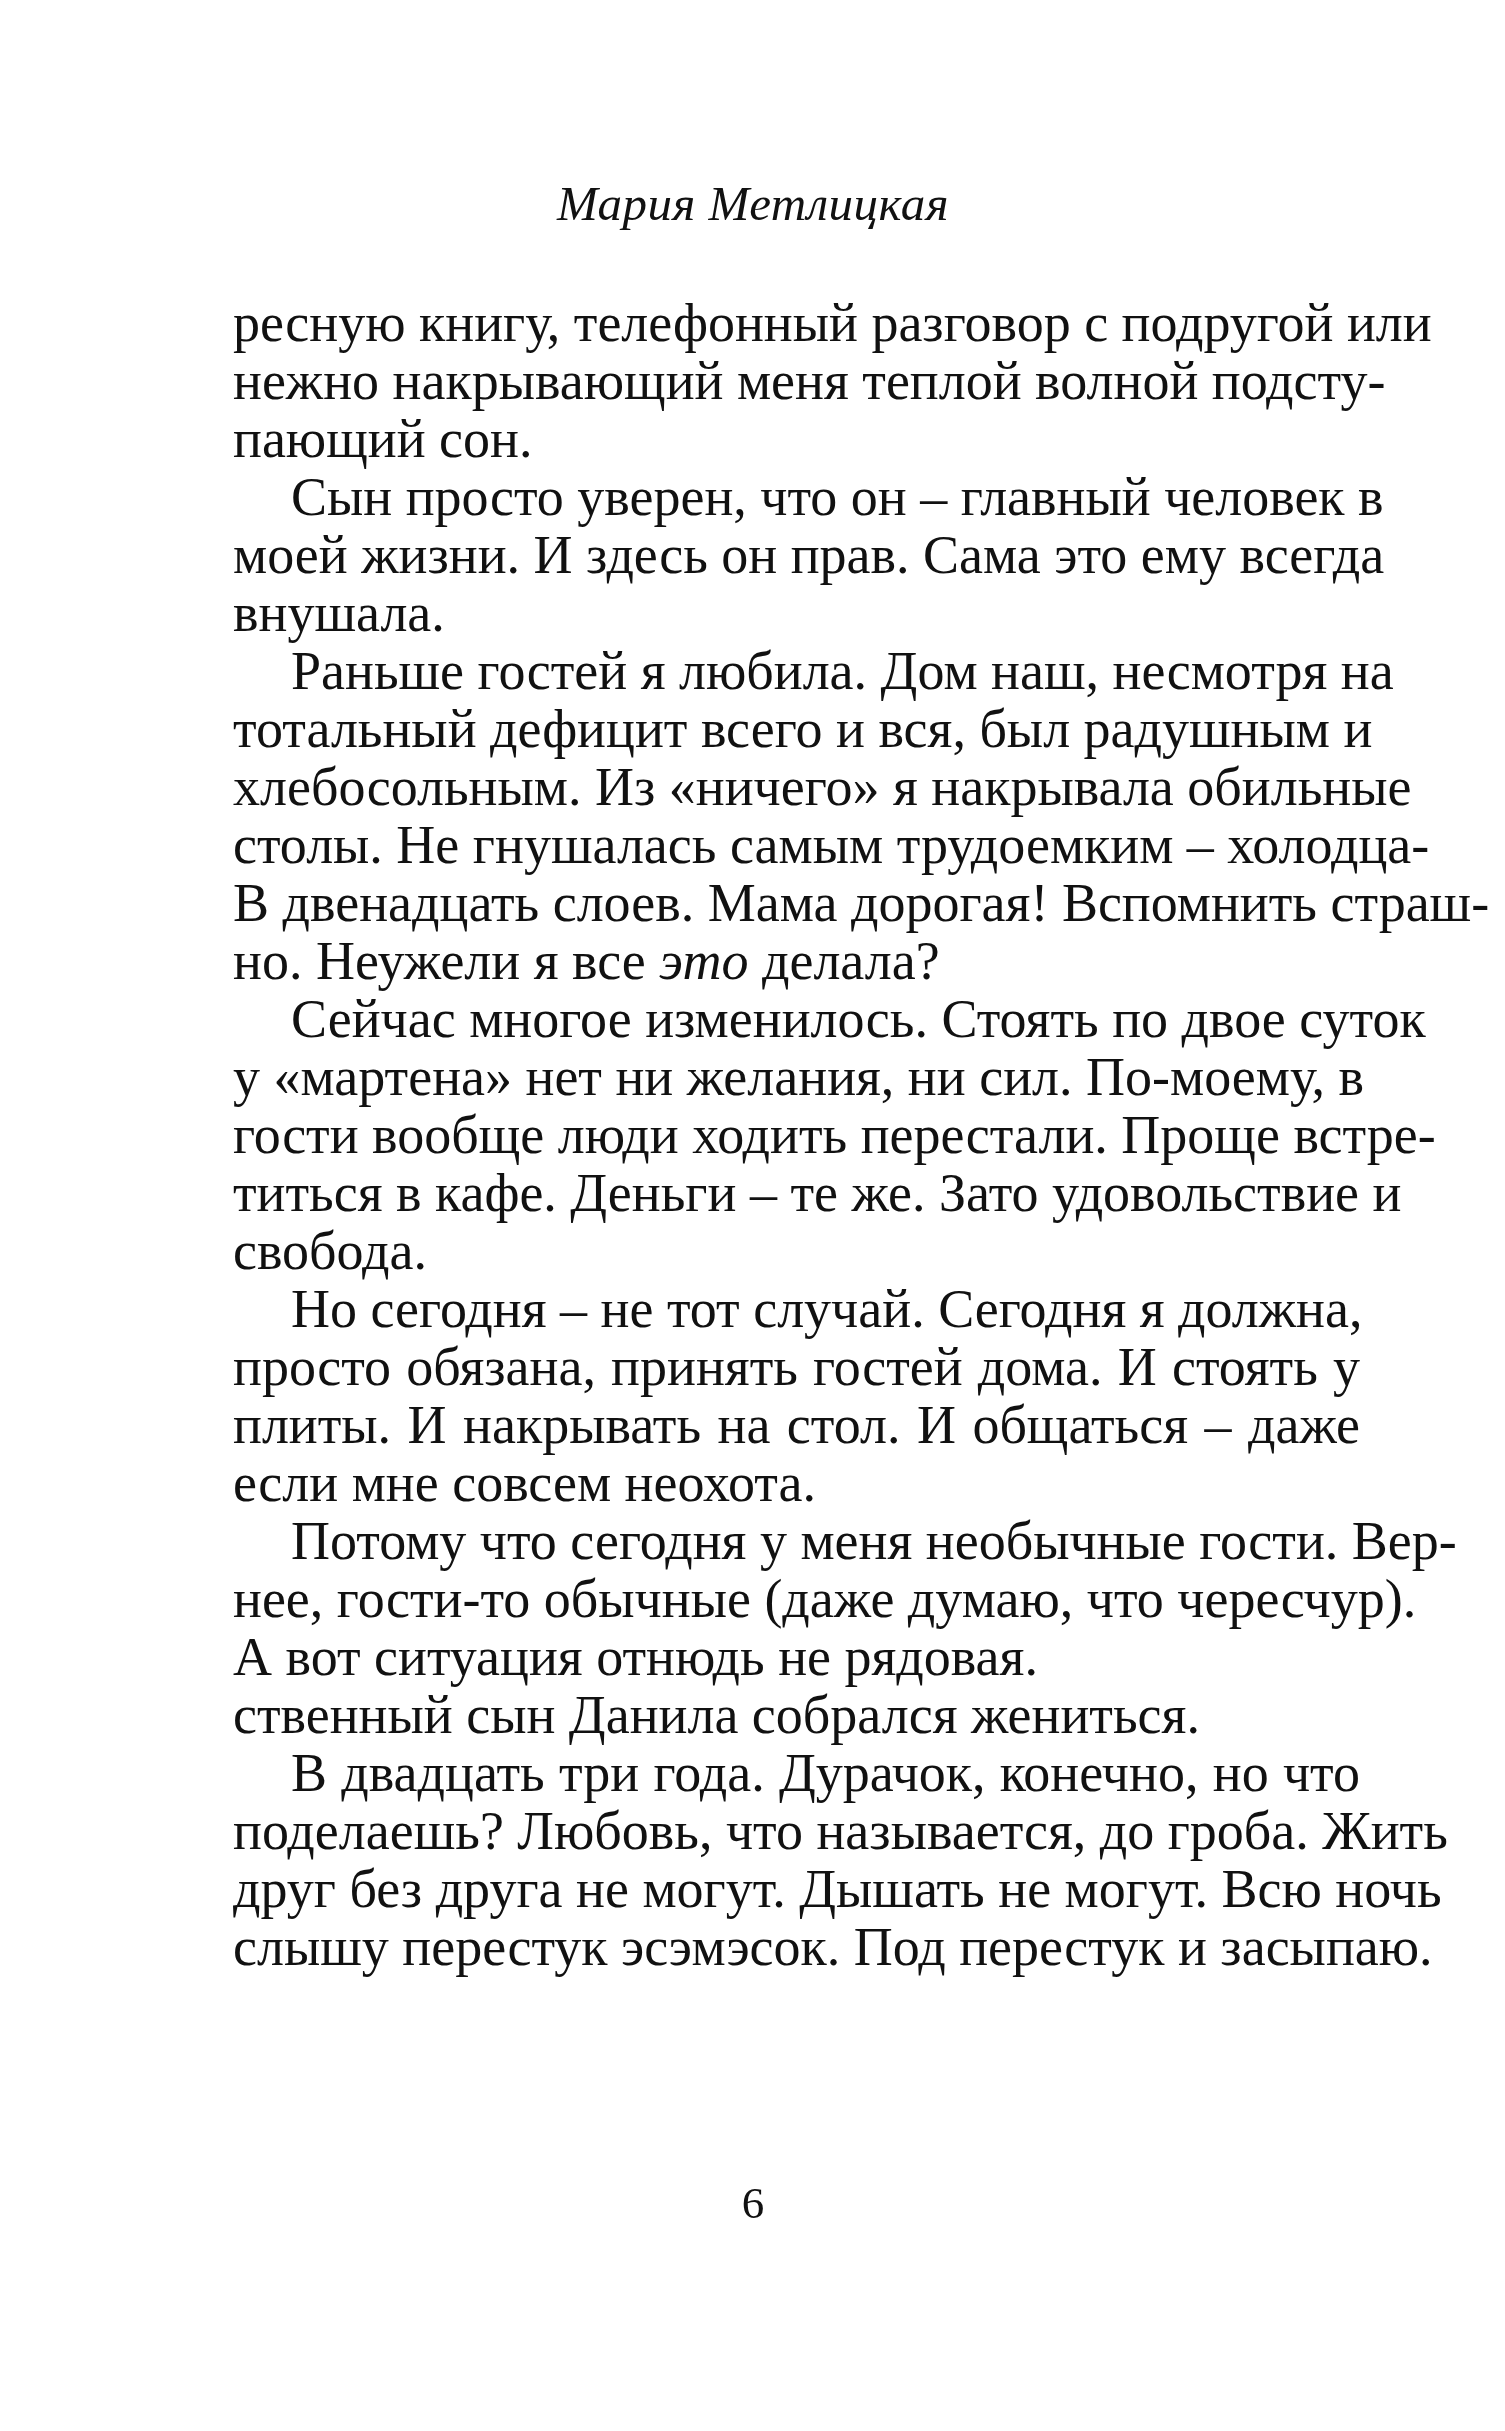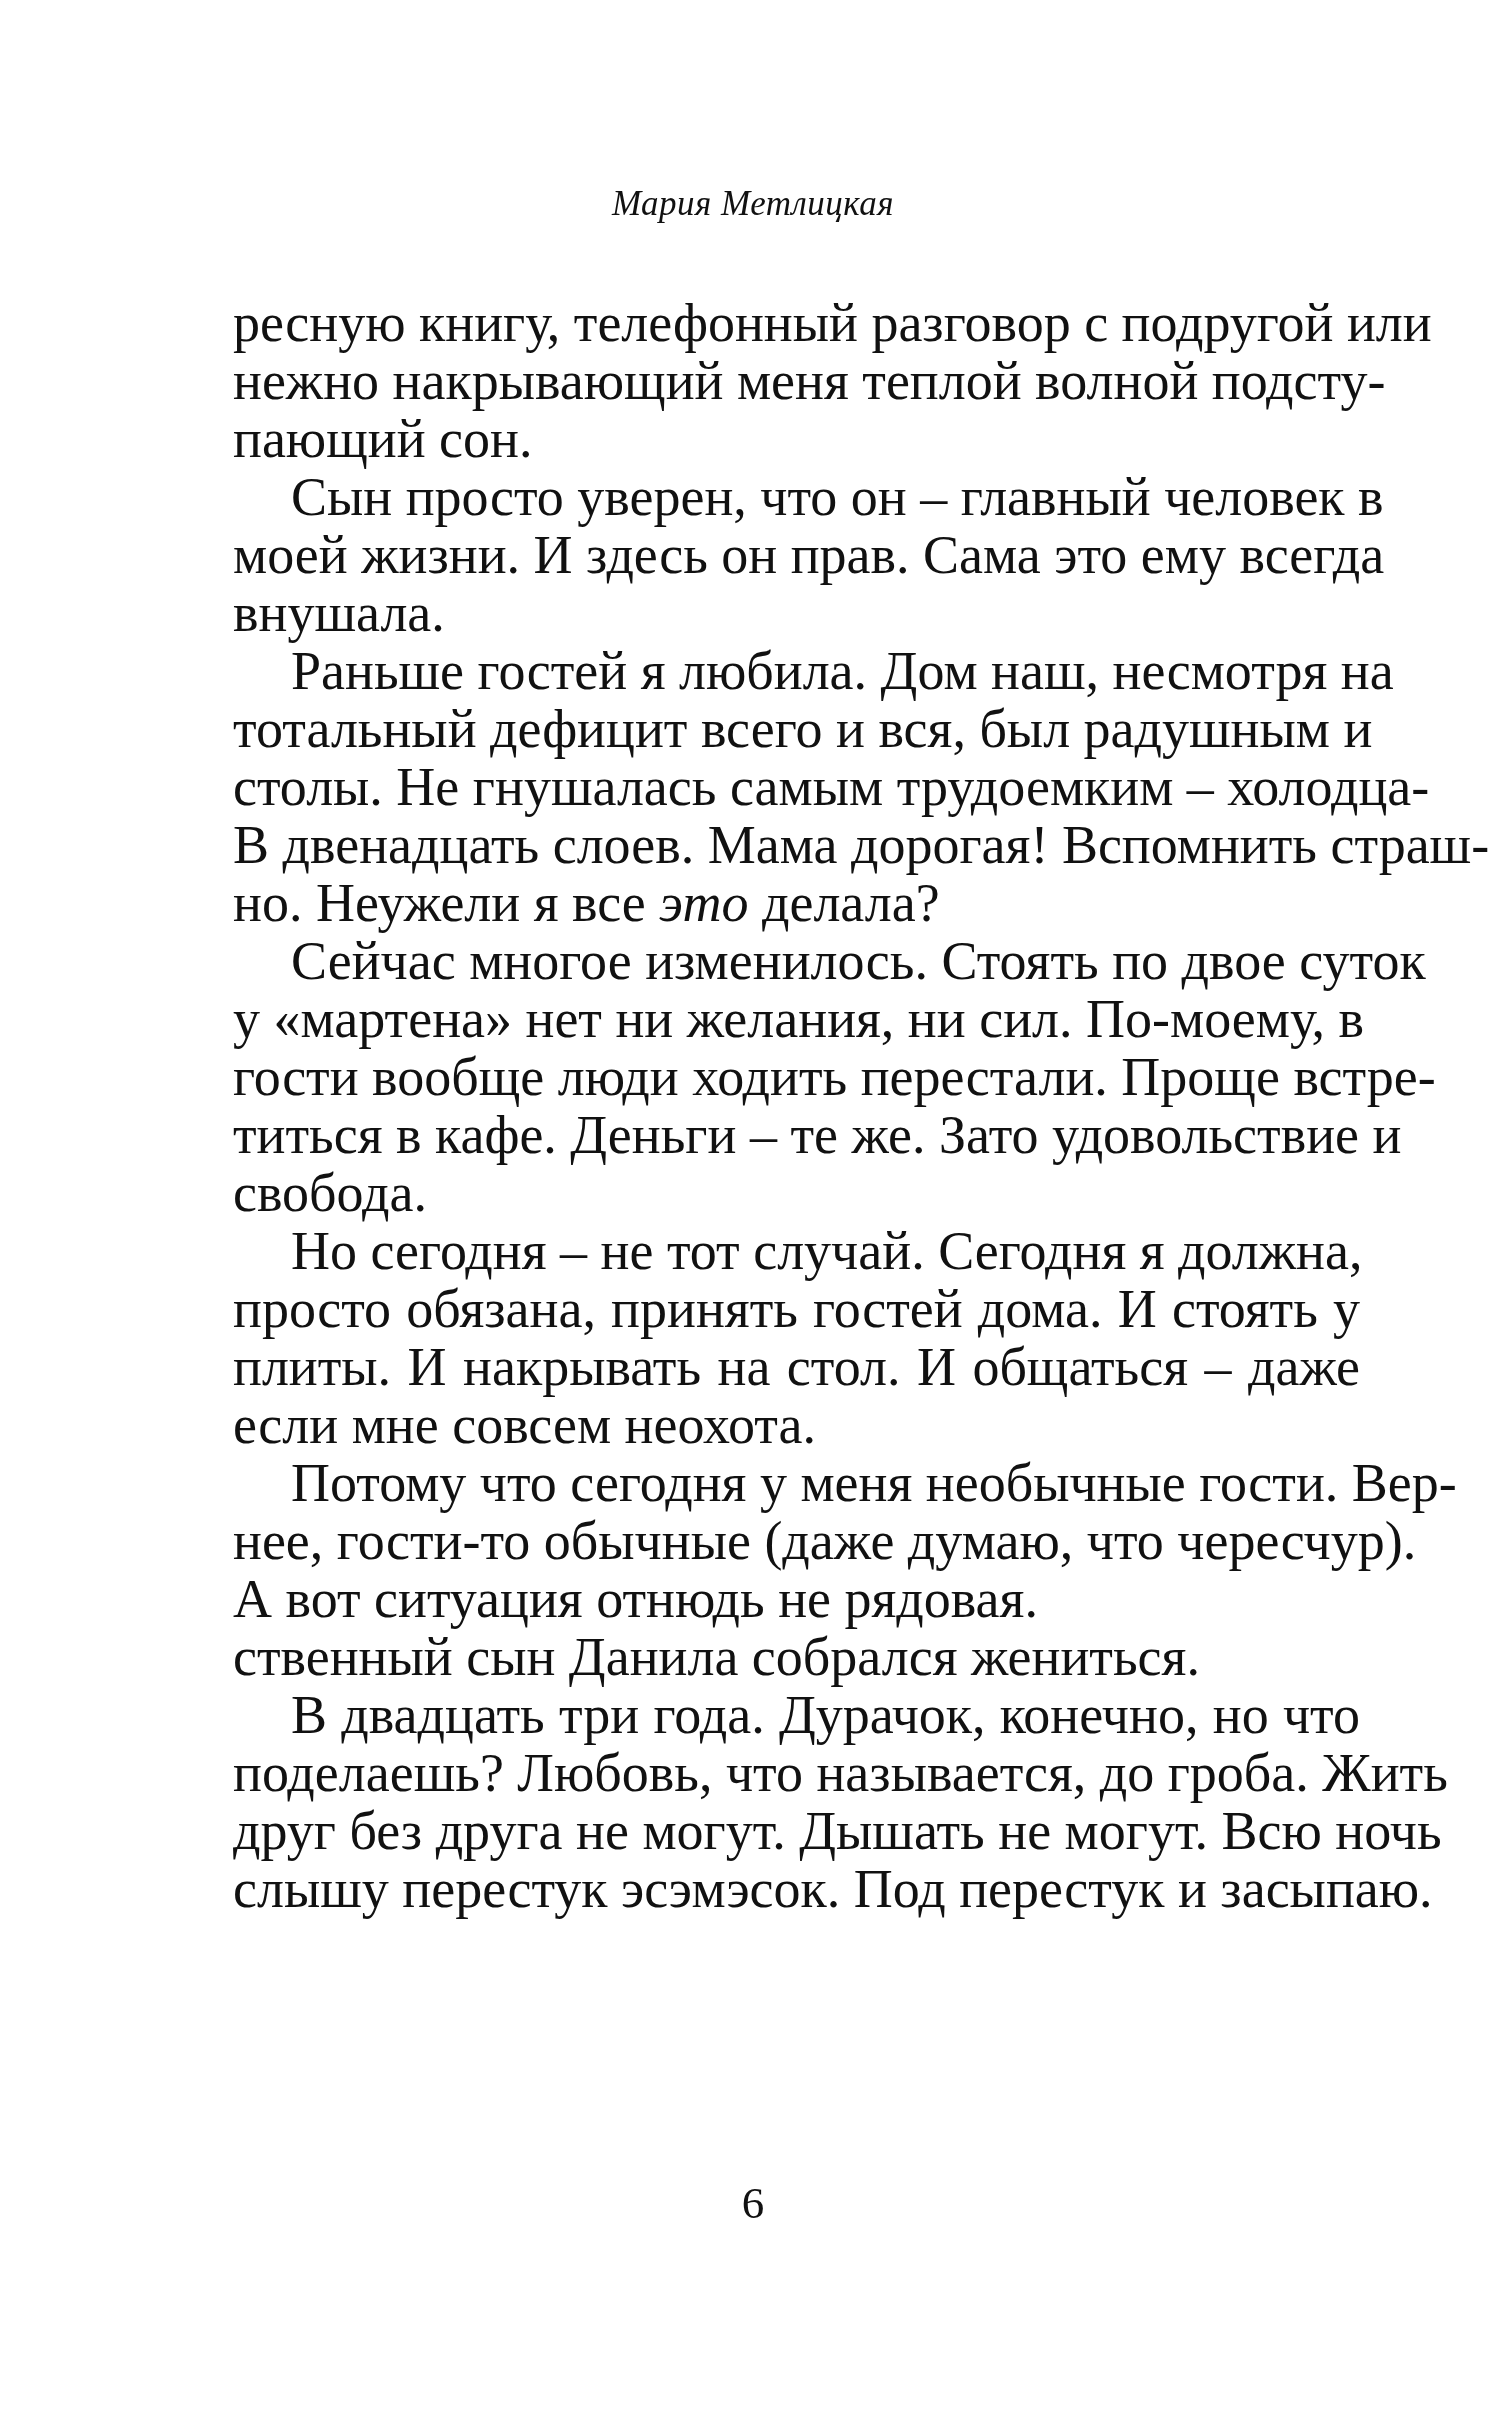--- a/index.html
+++ b/index.html
@@ -15,21 +15,21 @@
       color: #111111;
       font-family: "Liberation Serif", "DejaVu Serif", serif;
     }
     .running-header {
       position: absolute;
       top: 174px;
       left: 0;
       width: 1506px;
       text-align: center;
       font-style: italic;
-      font-size: 35px;
+      font-size: 49px;
       line-height: 59px;
       letter-spacing: 0.5px;
     }
     .body-text {
       position: absolute;
       top: 294px;
       left: 233px;
       width: 1127px;
       font-size: 54px;
       line-height: 58px;
@@ -72,20 +72,21 @@
   <span class="line">ресную книгу, телефонный разговор с подругой или</span>
   <span class="line">нежно накрывающий меня теплой волной подсту-</span>
   <span class="line last">пающий сон.</span>
 
   <span class="line indent">Сын просто уверен, что он – главный человек в</span>
   <span class="line">моей жизни. И здесь он прав. Сама это ему всегда</span>
   <span class="line last">внушала.</span>
 
   <span class="line indent">Раньше гостей я любила. Дом наш, несмотря на</span>
   <span class="line">тотальный дефицит всего и вся, был радушным и</span>
+  <span class="line">хлебосольным. Из «ничего» я накрывала обильные</span>
   <span class="line">столы. Не гнушалась самым трудоемким – холодца-</span>
   <span class="line">В двенадцать слоев. Мама дорогая! Вспомнить страш-</span>
   <span class="line last"><span>но. Неужели я все</span> <em>это</em> <span>делала?</span></span>
 
   <span class="line indent">Сейчас многое изменилось. Стоять по двое суток</span>
   <span class="line">у «мартена» нет ни желания, ни сил. По-моему, в</span>
   <span class="line">гости вообще люди ходить перестали. Проще встре-</span>
   <span class="line">титься в кафе. Деньги – те же. Зато удовольствие и</span>
   <span class="line last">свобода.</span>
 

